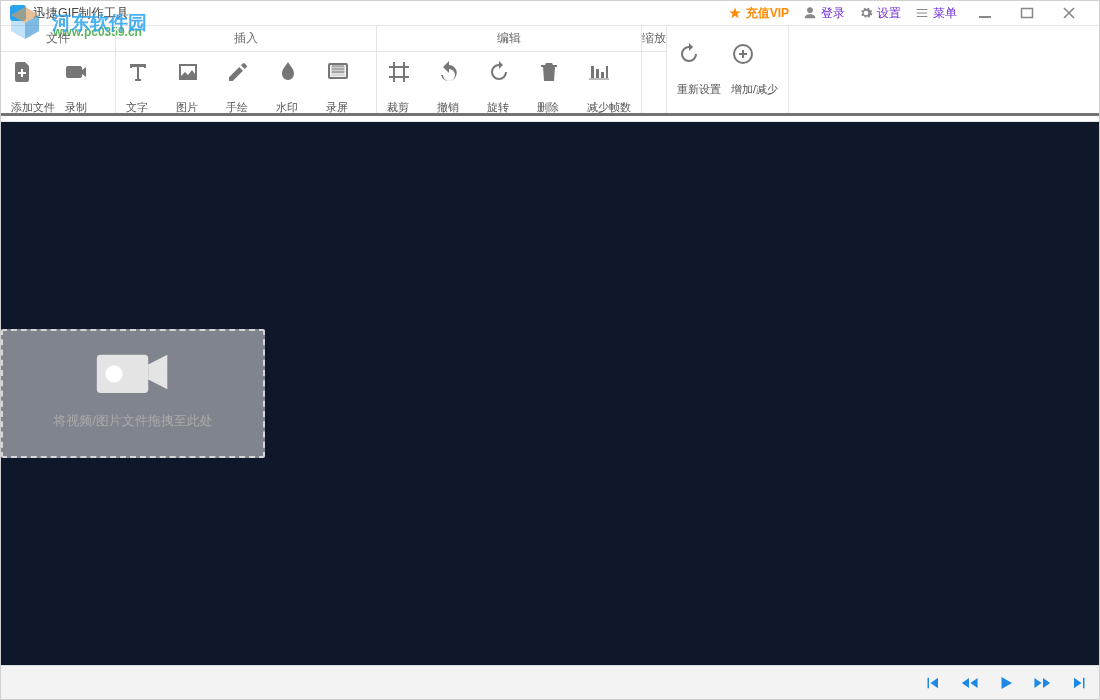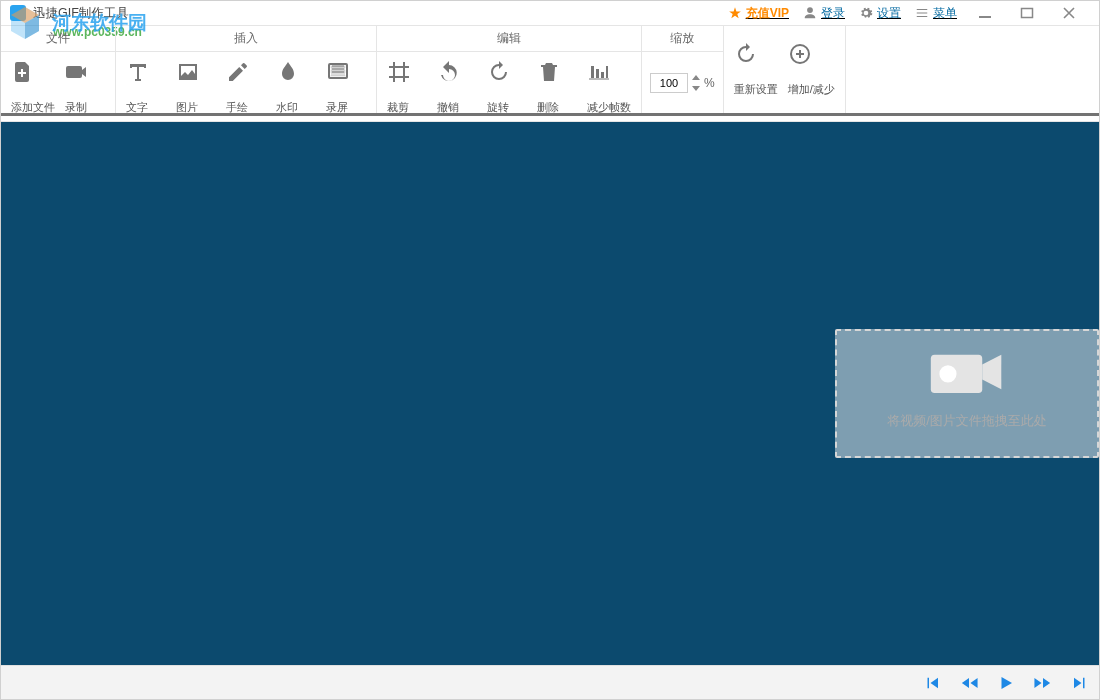--- a/index.html
+++ b/index.html
@@ -1,39 +1,39 @@
 <!DOCTYPE html>
 <html><head>
 <meta charset="utf-8">
 <style>
 * { margin: 0; padding: 0; box-sizing: border-box; font-family: "Microsoft YaHei", sans-serif; }
 body { background: #fff; width: 1100px; height: 700px; position: relative; overflow: hidden; border: 1px solid #d0d0d0; }
 
 .titlebar { height: 25px; display: flex; align-items: center; justify-content: space-between; padding: 0 16px 0 8px; border-bottom: 1px solid #e5e5e5; }
 .tb-left { display: flex; align-items: center; gap: 6px; }
 .tb-title { font-size: 12.5px; color: #444; }
-.tb-right { display: flex; align-items: center; gap: 14px; text-decoration: underline; }
-.tb-item { display: flex; align-items: center; gap: 4px; font-size: 12px; color: #0369a1; cursor: pointer; }
+.tb-right { display: flex; align-items: center; gap: 14px; }
+.tb-item { display: flex; align-items: center; gap: 4px; font-size: 12px; color: #6d28d9; cursor: pointer; }
 .tb-item.vip { color: #ff8a00; font-weight: bold; }
 .tb-winbtn { width: 28px; height: 28px; display: flex; align-items: center; justify-content: center; color: #888; cursor: pointer; }
 
 .ribbon { display: flex; border-bottom: 3px solid #737373; height: 90px; position: relative; }
 .rgroup { border-right: 1px solid #e5e5e5; display: flex; flex-direction: column; }
 .rgroup:last-child { border-right: none; }
 .ghead { text-align: center; font-size: 12px; color: #666; padding: 4px 0; border-bottom: 1px solid #e5e5e5; }
 .gbody { flex: 1; display: flex; align-items: center; justify-content: center; gap: 6px; padding: 4px 8px; }
 .rbtn { display: flex; flex-direction: column; align-items: flex-start; justify-content: center; gap: 16px; min-width: 44px; padding: 4px 2px; cursor: pointer; border-radius: 2px; }
 .ricon { width: 24px; height: 24px; display: flex; align-items: center; justify-content: center; }
 .rlabel { font-size: 11px; color: #555; white-space: nowrap; }
 .zoom-box { display: flex; align-items: center; gap: 3px; font-size: 12px; color: #666; }
 .zoom-box input { width: 38px; height: 20px; border: 1px solid #ccc; text-align: center; font-size: 11px; }
 .rspacer { flex: 1; }
 .rgroup.right { margin-left: auto; border-left: 1px solid #e5e5e5; border-right: none; }
 
-.canvas { position: absolute; top: 120px; left: 0; right: 0; bottom: 34px; background: #0c4a6e; display: flex; align-items: center; justify-content: flex-end; border-top: 1px solid #e5e5e5; }
+.canvas { position: absolute; top: 120px; left: 0; right: 0; bottom: 34px; background: #0f172a; display: flex; align-items: center; justify-content: flex-start; border-top: 1px solid #e5e5e5; }
 .dropzone { width: 264px; border: 2px dashed #d7d7d7; border-radius: 2px; padding: 14px 0 22px; display: flex; flex-direction: column; align-items: center; background: #fafafa7a; cursor: pointer; }
 .dz-icon { width: 80px; height: 54px; margin-bottom: 10px; display: flex; align-items: center; justify-content: center; }
 .dz-text { font-size: 13px; color: #aaa; line-height: 1.9; }
 
 .player { position: absolute; bottom: 0; left: 0; right: 0; height: 34px; background: #f3f3f3; border-top: 1px solid #e0e0e0; display: flex; align-items: center; justify-content: flex-end; padding-right: 10px; gap: 18px; }
 .pbtn { color: #1E88E5; cursor: pointer; display: flex; align-items: center; }
 
 .watermark { position: absolute; top: 0; left: 6px; pointer-events: none; display: flex; align-items: center; height: 44px; z-index: 5; opacity: 0.85; }
 .wm-logo { width: 36px; height: 36px; }
 .wm-text { font-size: 19px; font-weight: bold; color: #2aa3ef; margin-left: 9px; }
@@ -221,29 +221,20 @@
               <path d="M2 19l20-0" stroke="currentColor" stroke-width="1"></path>
             </svg>
         </span>
         <span class="rlabel">减少帧数</span>
       </div>
     </div>
   </div>
 
   <div class="rgroup">
     <div class="ghead">缩放</div>
-    <div class="gbody">
-      <div class="zoom-box">
-        <input value="100" style="">
-        <svg width="10" height="16" viewBox="0 0 10 16">
-            <path fill="#888" d="M5 0l4 5H1zM5 16l4-5H1z"></path>
-          </svg>
-        <span>%</span>
-      </div>
-    </div>
   </div>
 
   <div class="rgroup">
     <div class="gbody">
       <div class="rbtn">
         <span class="ricon gr">
           <svg width="24" height="24" viewBox="0 0 24 24">
               <path fill="currentColor" d="M12 4a8 8 0 108 8h-2a6 6 0 11-6-6v3l4-4-4-4z"></path>
             </svg>
         </span>

